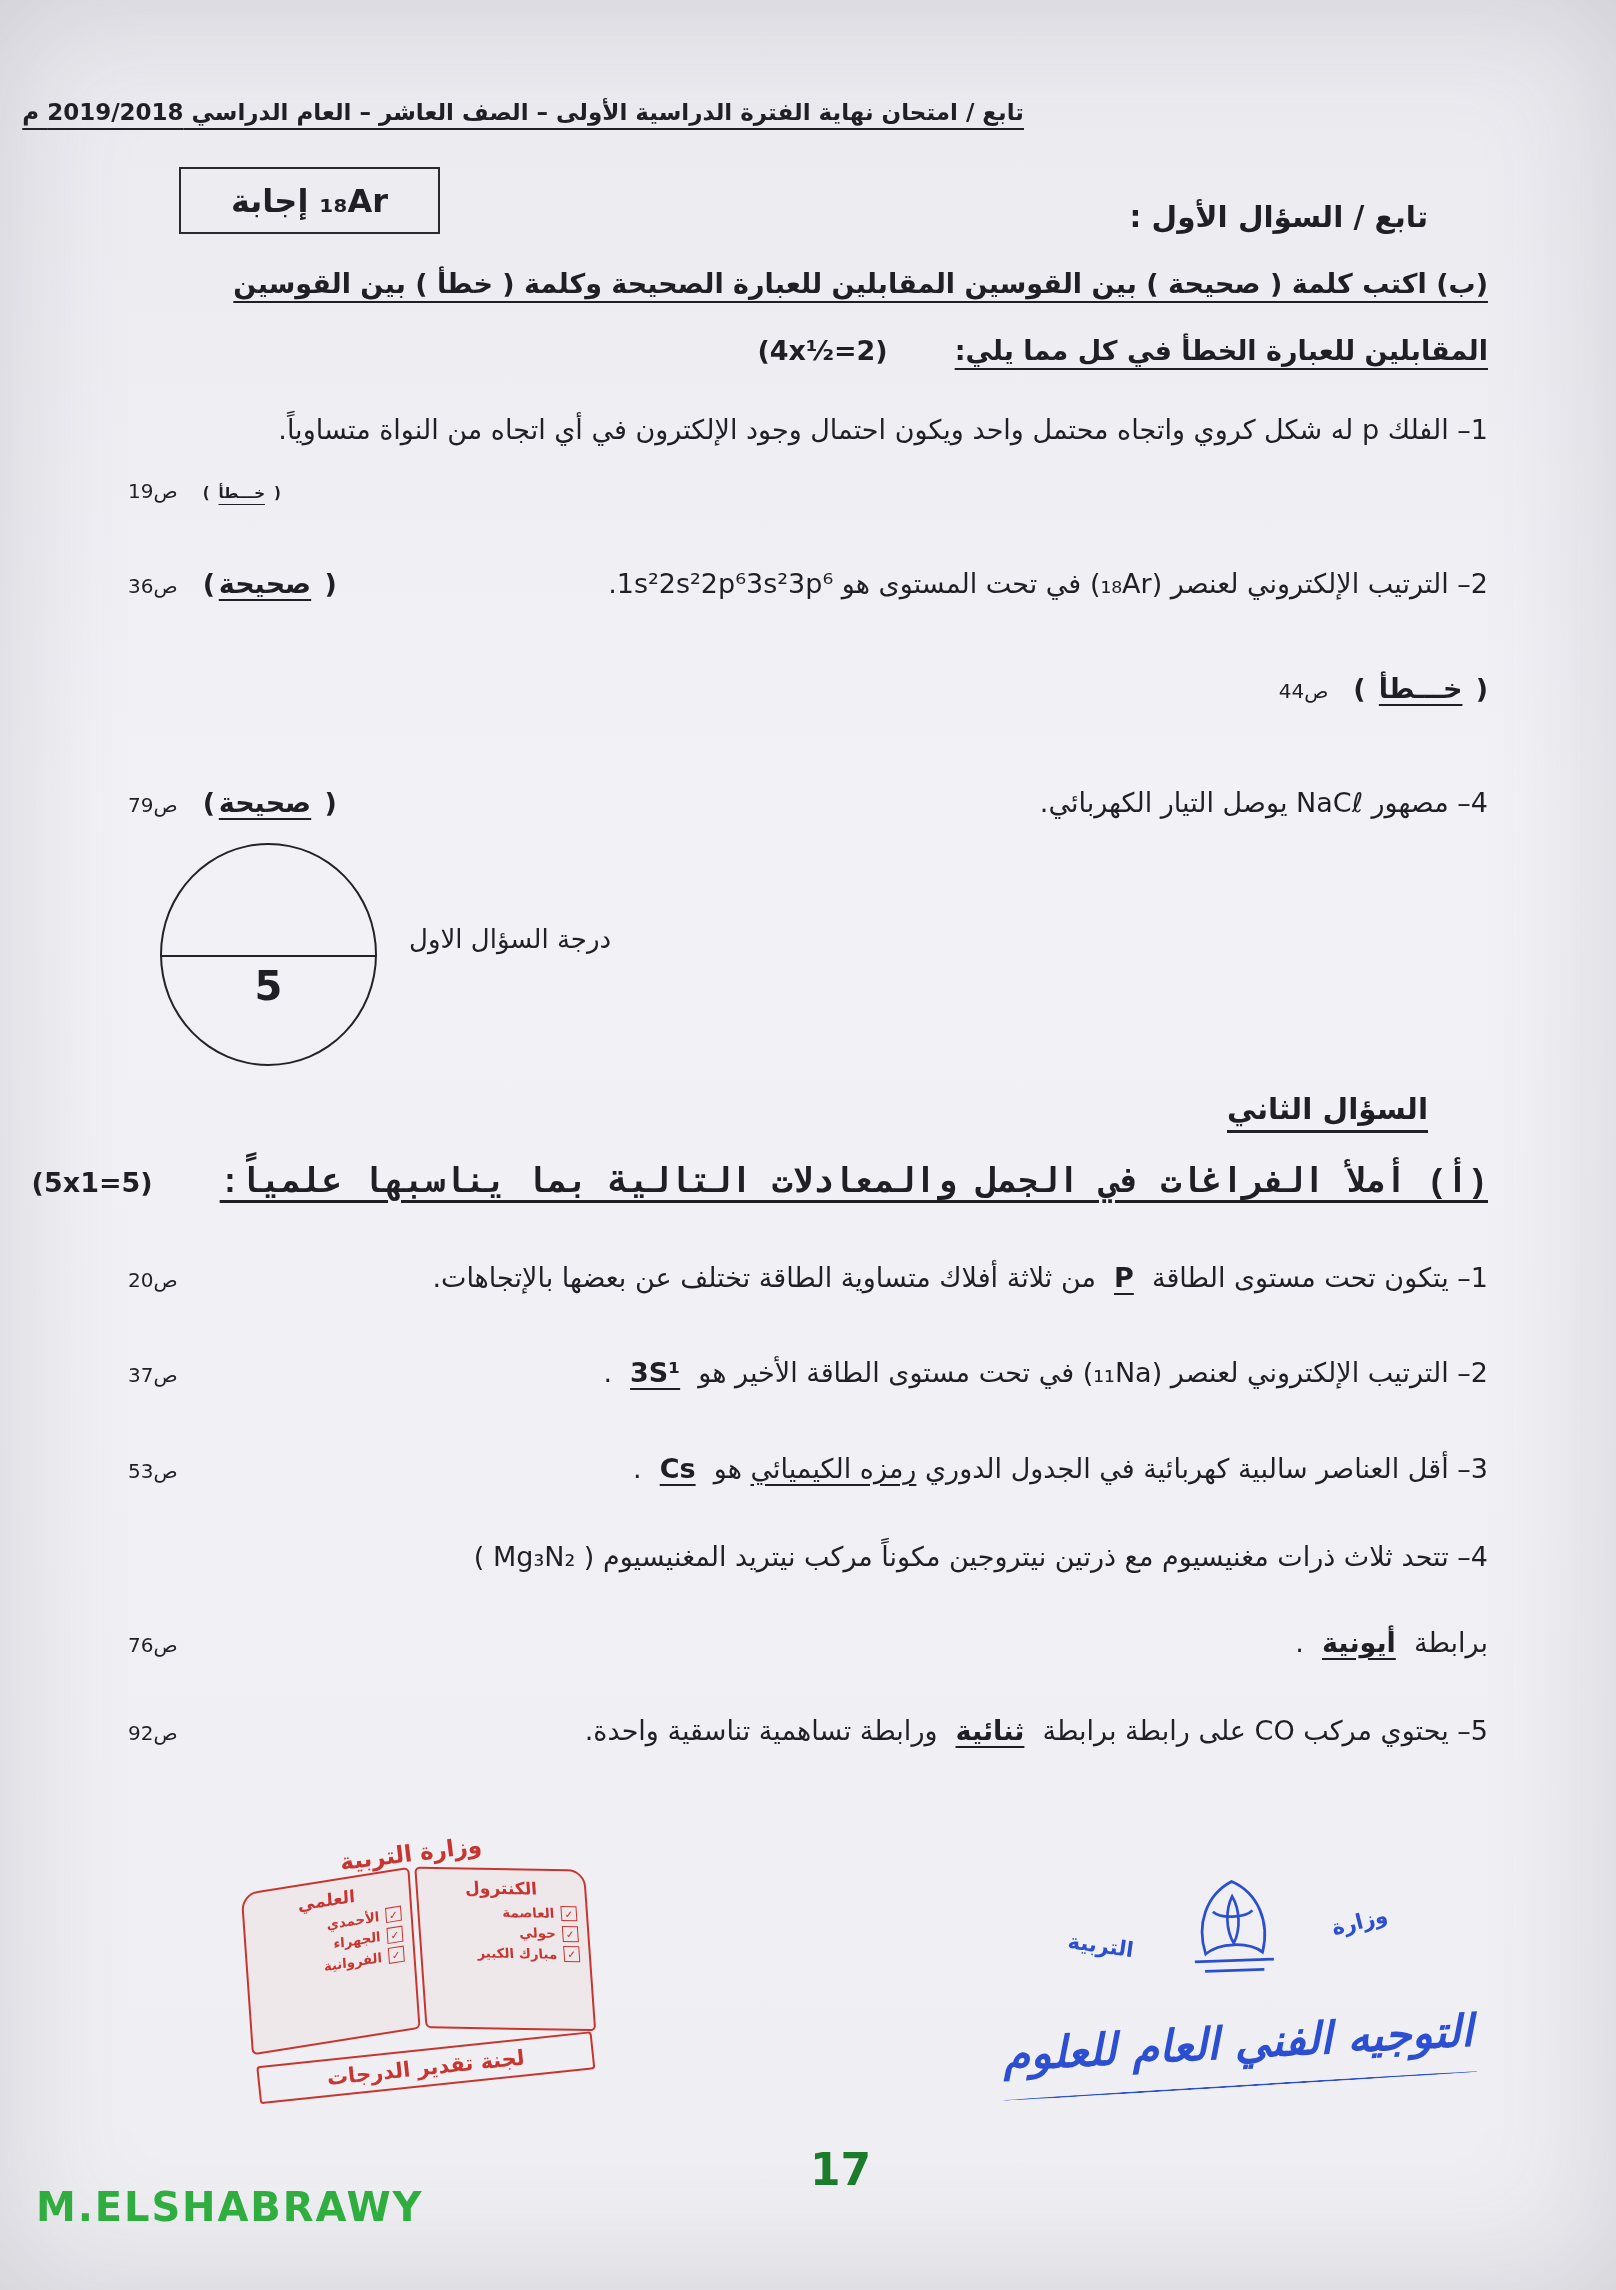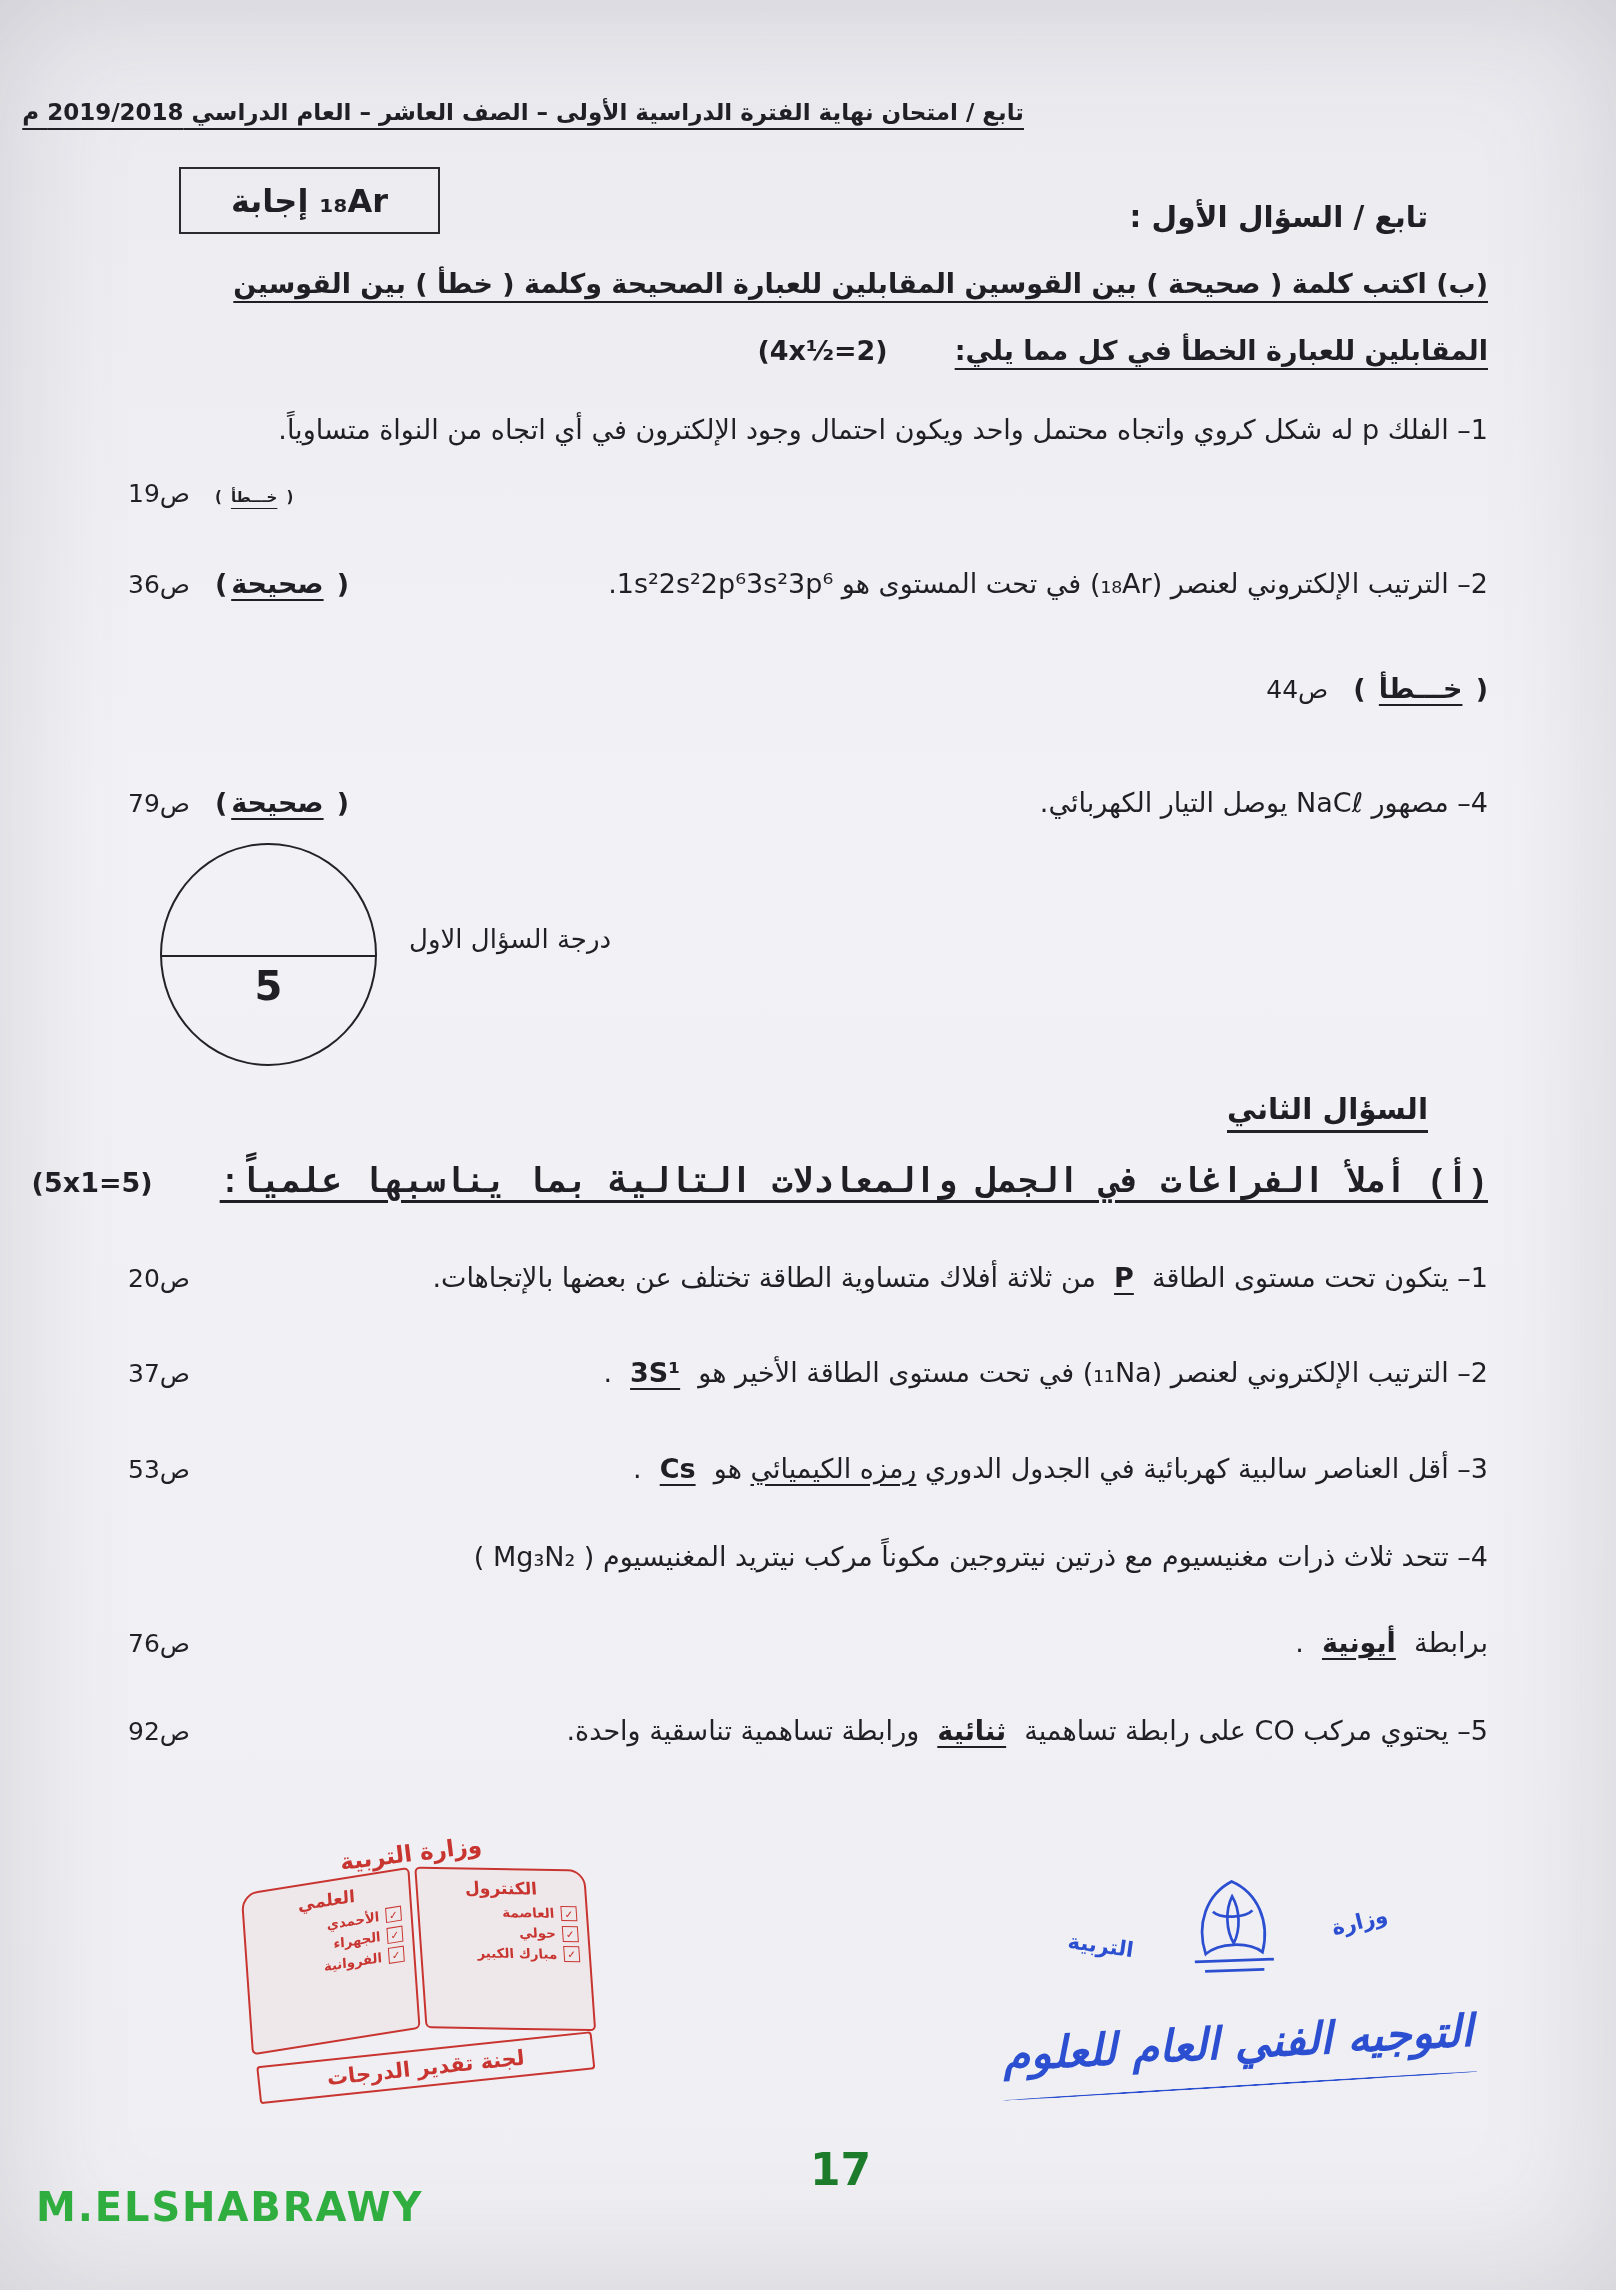--- a/index.html
+++ b/index.html
@@ -20,21 +20,21 @@
           text-decoration:underline;text-underline-offset:7.6px;}
   .instr-row{display:flex;gap:67px;align-items:baseline;}
   .instr-u{font-size:27px;font-weight:bold;text-decoration:underline;text-underline-offset:7.6px;}
   .marks{font-size:27px;font-weight:bold;}
 
   .row{position:absolute;right:128px;left:128px;display:flex;justify-content:space-between;
        align-items:baseline;font-size:27px;}
   .itemtext{text-align:right;line-height:1.55;}
   .ansgrp{display:flex;gap:25px;align-items:baseline;font-weight:bold;white-space:nowrap;}
   .word{text-decoration:underline;text-underline-offset:5.7px;padding:0 3.8px;}
-  .pageref{font-weight:normal;font-size:25px;white-space:nowrap;text-align:right;}
+  .pageref{font-weight:normal;font-size:20px;white-space:nowrap;text-align:right;}
   .blank{font-weight:bold;text-decoration:underline;text-underline-offset:5.7px;padding:0 9.5px;}
   .u-part{text-decoration:underline;text-underline-offset:5.7px;}
 
   .score-circle{left:160px;top:843px;width:213px;height:219px;border:2.9px solid #232229;border-radius:50%;}
   .score-line{position:absolute;left:0;right:0;top:50%;border-top:2.9px solid #232229;}
   .score-value{position:absolute;top:54%;left:0;right:0;text-align:center;font-size:40px;font-weight:bold;}
   .score-label{left:409px;top:924px;font-size:26px;}
 
   .s2-title{top:1092px;right:188px;font-size:29.5px;font-weight:800;border-bottom:3.8px solid #232229;padding-bottom:4px;}
   .instr2{top:1160px;right:128px;}
@@ -184,21 +184,21 @@
       <span class="blank">أيونية</span>
       <span>.</span>
     </span>
     <span class="pageref">ص76</span>
   </div>
 
   <div class="row" style="top:1710px;">
     <span class="itemtext">
       <span>5– يحتوي مركب</span>
       <span class="ltr">CO</span>
-      <span>على رابطة تساهمية</span>
+      <span>على رابطة برابطة</span>
       <span class="blank">ثنائية</span>
       <span>ورابطة تساهمية تناسقية واحدة.</span>
     </span>
     <span class="pageref">ص92</span>
   </div>
 
   <div class="abs stamp-red">
     <div class="rs-top">وزارة التربية</div>
     <div class="rs-book">
       <div class="rs-page rs-pageR">

